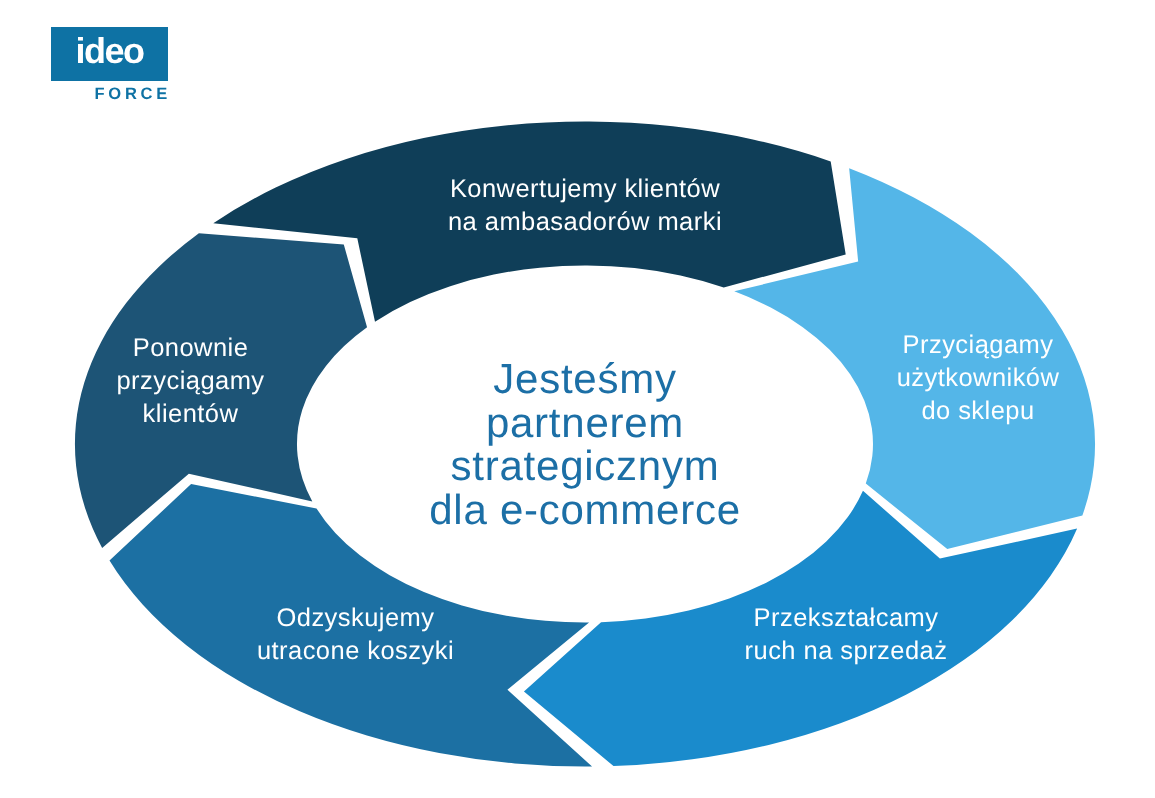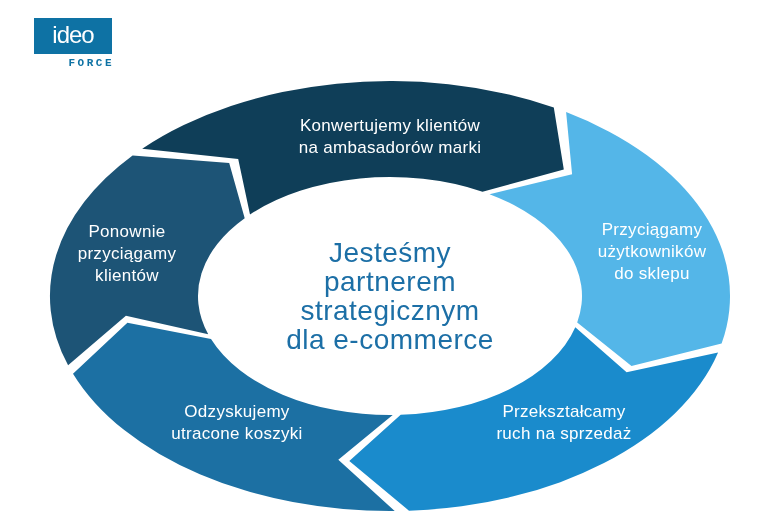--- a/index.html
+++ b/index.html
@@ -12,29 +12,29 @@
   .logo { position: absolute; left: 34px; top: 18px; width: 78px; }
   .logo-box {
     width: 78px; height: 36px;
     display: flex; align-items: center; justify-content: center;
   }
   .logo-word {
     font-size: 24px;
     letter-spacing: -1px;
     line-height: 1;
     padding-bottom: 2px;
+    font-weight: bold;
   }
   .logo-sub {
     text-align: right;
     font-weight: bold;
     font-size: 11px;
     letter-spacing: 2.5px;
     margin-top: 3px;
     margin-right: -2px;
-    font-family: Liberation Mono, monospace;
   }
   svg.diagram { position: absolute; left: 0; top: 0; }
   .seg-label {
     fill: #FFFFFF;
     font-family: "Liberation Sans", sans-serif;
     font-size: 17px;
     text-anchor: middle;
     letter-spacing: 0.3px;
   }
   .center-label {

